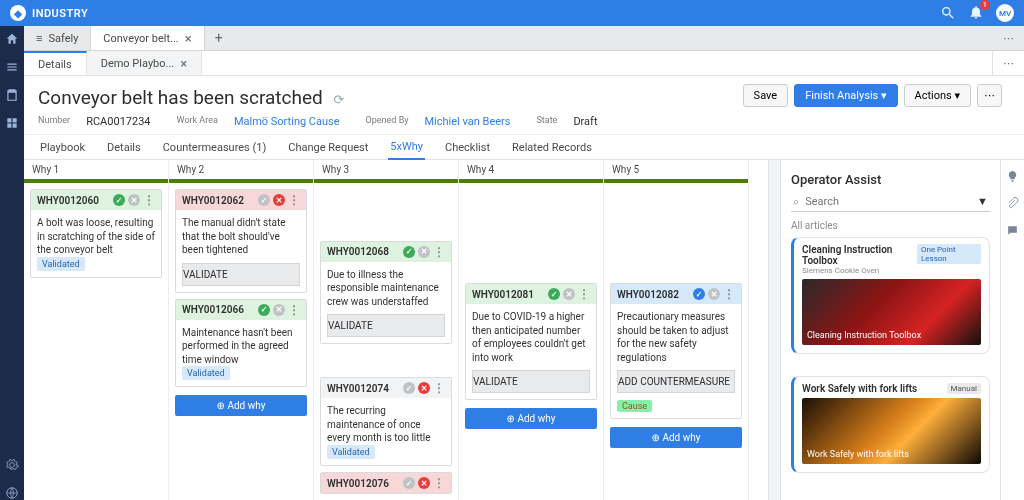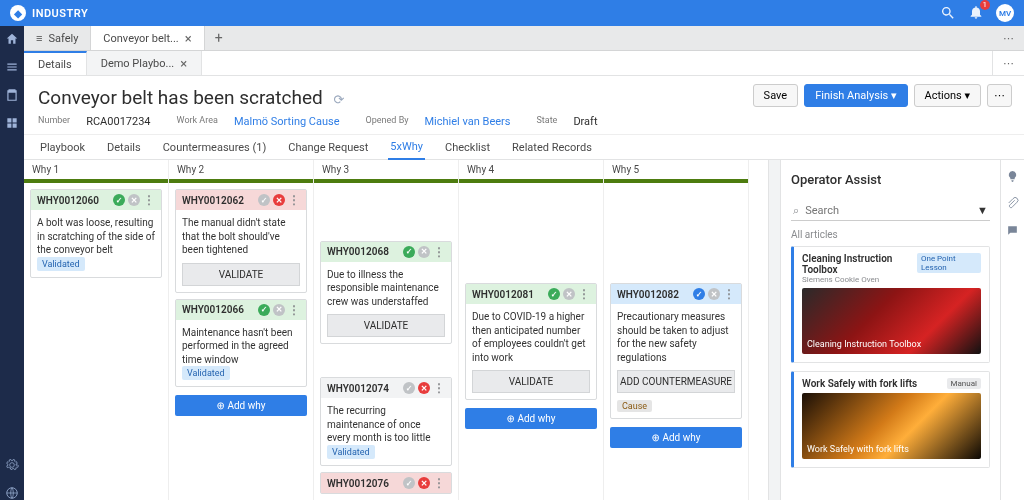--- a/index.html
+++ b/index.html
@@ -22,21 +22,21 @@
 .tab.active{background:#fff}
 .tab-close{font-size:13px;color:#666;cursor:pointer}
 .tab-plus{width:28px;display:flex;align-items:center;justify-content:center;color:#666;font-size:14px;cursor:pointer}
 .tab-actions{margin-left:auto;padding:0 10px;display:flex;align-items:center;color:#666;cursor:pointer}
 .subtabs{height:25px;display:flex;align-items:stretch;border-bottom:1px solid #e2e3e4}
 .subtab{display:flex;align-items:center;padding:0 14px;font-size:11px;color:#4a4a4a;background:#f3f4f5;border-right:1px solid #e2e3e4;gap:6px;cursor:pointer}
 .subtab.active{background:#fff;border-top:2px solid #2f7ee6}
 .header{padding:10px 14px 6px;border-bottom:1px solid #eee;position:relative}
 .header h1{font-size:19px;font-weight:400;color:#2e2e2e;display:inline-block}
 .ref-icon{display:inline-block;margin-left:8px;color:#9aa8bd;font-size:13px}
-.header-actions{position:absolute;right:12px;top:8px;display:flex;gap:6px}
+.header-actions{position:absolute;right:22px;top:8px;display:flex;gap:6px}
 .btn{padding:4px 10px;font-size:11px;border:1px solid #ccc;background:#f7f7f7;border-radius:3px;cursor:pointer}
 .btn.primary{background:#2f7ee6;color:#fff;border-color:#2f7ee6}
 .btn.dd::after{content:" ▾"}
 .btn.iconb{padding:4px 6px}
 .meta{display:flex;gap:26px;margin-top:6px}
 .meta-item{display:flex;gap:16px}
 .meta-label{font-size:9px;color:#7a7a7a}
 .meta-value{font-size:11px;color:#2e2e2e}
 .meta-value.link{color:#2f7ee6;cursor:pointer}
 .nav{display:flex;gap:18px;padding:0 14px;border-bottom:1px solid #e2e3e4;height:25px;align-items:center}
@@ -55,32 +55,32 @@
 .ci.x{background:#e83c3c}
 .ci.g{background:#c0c3c6}
 .dots{color:#8a8c8f;font-size:12px;cursor:pointer;line-height:1}
 .card.green .card-head{background:#ddf2df}
 .card.red .card-head{background:#f6d8d8}
 .card.blue .card-head{background:#d5e9fb}
 .card.white .card-head{background:#f2f3f4}
 .card-body{padding:6px;font-size:10px;line-height:1.35;color:#333}
 .tag{display:inline-block;padding:1px 5px;font-size:9px;border-radius:2px;}
 .tag.val{background:#d5e9fb;color:#2564b0}
-.tag.cause{background:#e5e5e5;color:#8a5a12}
-.card-btn{display:block;width:calc(100% - 12px);margin:0 6px 6px;padding:5px 0;text-align:center;font-size:10px;background:#e9eaec;border:1px solid #d3d5d7;cursor:pointer}
+.tag.cause{background:#86efac;color:#8a5a12}
+.card-btn{display:block;width:calc(100% - 12px);margin:0 6px 6px;padding:5px 0;font-size:10px;background:#e9eaec;border:1px solid #d3d5d7;cursor:pointer}
 .add-why{margin:2px 0 0;padding:5px 0;text-align:center;font-size:10px;background:#2f7ee6;color:#fff;border-radius:2px;cursor:pointer}
 .add-why::before{content:"⊕ ";font-size:10px}
 .vscroll{width:12px;background:#f2f3f4;border-left:1px solid #e2e3e4}
 .assist{width:220px;border-left:1px solid #e2e3e4;padding:12px 10px;position:relative}
-.assist h2{font-size:13px;font-weight:500;color:#2e2e2e;margin-bottom:14px}
+.assist h2{font-size:13px;font-weight:500;color:#2e2e2e;margin-bottom:5px}
 .search-row{display:flex;align-items:center;gap:6px;border-bottom:1px solid #ccc;padding:3px 2px;margin-bottom:8px}
 .search-row input{flex:1;border:none;outline:none;font-size:11px}
 .filter-icon{font-size:11px;color:#333;cursor:pointer}
 .all-art{font-size:10px;color:#8a8c8f;margin-bottom:6px}
-.art{border:1px solid #e2e3e4;border-left:3px solid #2f7ee6;border-radius:2px;margin-bottom:8px;overflow:hidden}
+.art{border:1px solid #e2e3e4;border-left:3px solid #2f7ee6;border-radius:8px;margin-bottom:22px;overflow:hidden}
 .art-head{display:flex;justify-content:space-between;align-items:flex-start;padding:6px 8px 4px}
 .art-title{font-size:10px;font-weight:600;color:#2e2e2e}
 .art-sub{font-size:8px;color:#8a8c8f}
 .art-badge{font-size:8px;padding:1px 4px;border-radius:2px;background:#d5e9fb;color:#2564b0}
 .art-badge.man{background:#e9eaec;color:#555}
 .art-img{height:66px;margin:0 8px 8px;border-radius:2px;display:flex;align-items:flex-end;padding:5px;font-size:9px;color:#fff}
 .art-img.toolbox{background:linear-gradient(135deg,#2a2a2a 0%,#8c1414 40%,#d62323 70%,#111 100%)}
 .art-img.fork{background:linear-gradient(135deg,#1a0f06 0%,#d27a18 45%,#ffae3a 60%,#0c0804 100%)}
 .riderail{width:24px;border-left:1px solid #e2e3e4;display:flex;flex-direction:column;align-items:center;padding-top:10px;gap:14px}
 .ride-icon{width:13px;height:13px;fill:#7a8699;cursor:pointer}

